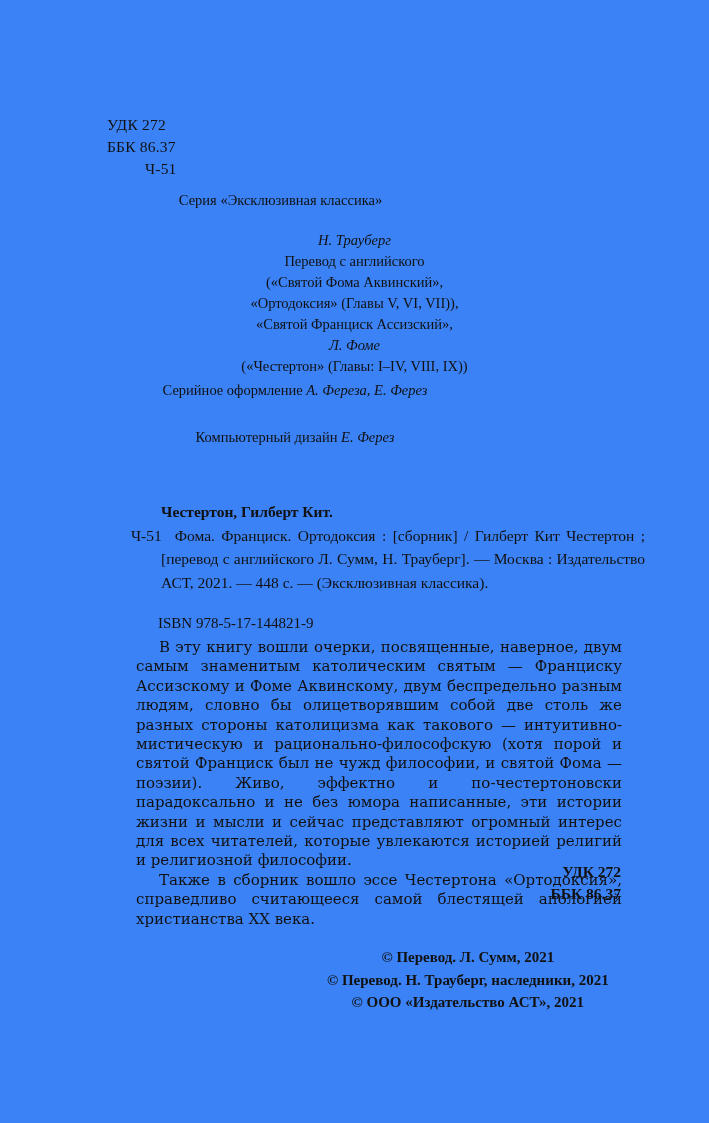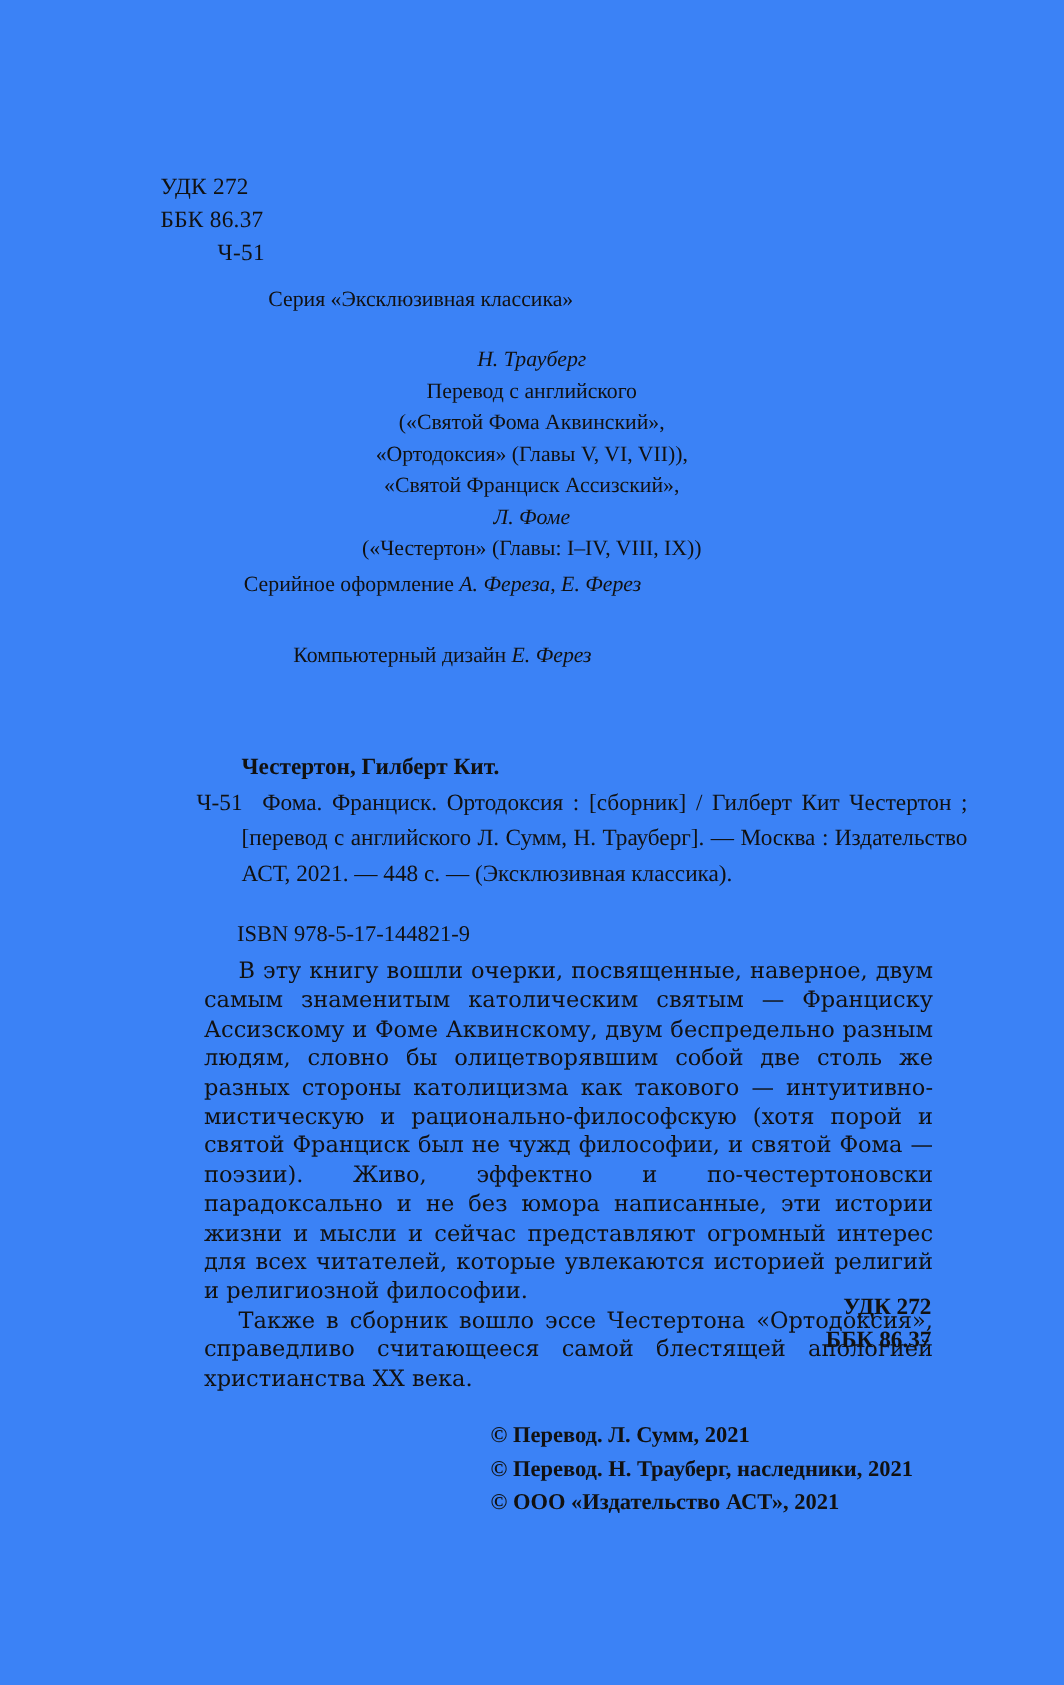--- a/index.html
+++ b/index.html
@@ -112,21 +112,21 @@
 
   
   .copyright {
     position: absolute;
     left: 327px;
     top: 946px;
     font-weight: bold;
     font-size: 15px;
     line-height: 22.5px;
   }
-  .copyright .cr-line { display: block; white-space: nowrap; }
+  .copyright .cr-line { display: block; white-space: nowrap; text-align: center; }
 </style>
 </head>
 <body>
 
 <div class="page">
 
   <div class="codes">
     <div class="code-line">УДК 272</div>
     <div class="code-line">ББК 86.37</div>
     <div class="code-line code-ch">Ч-51</div>

